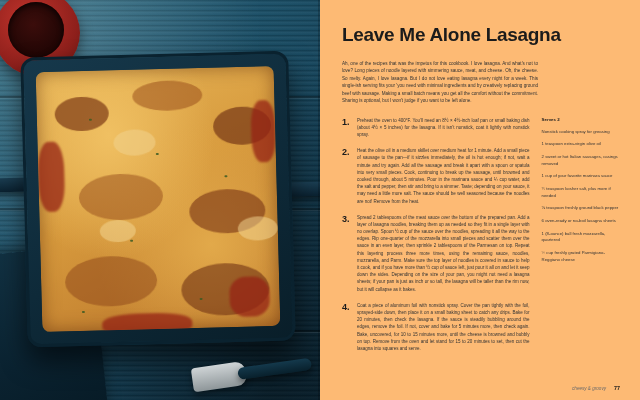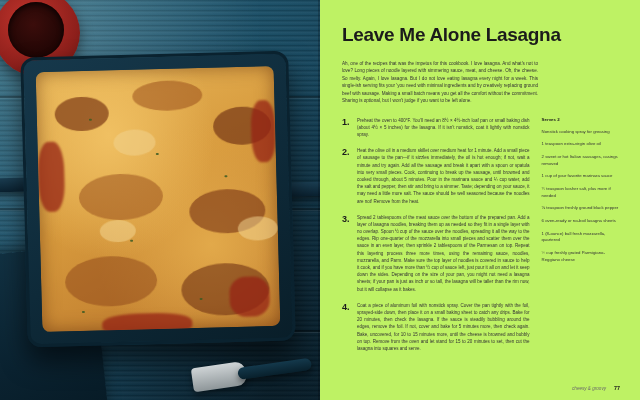--- a/index.html
+++ b/index.html
@@ -207,21 +207,21 @@
     height: 400px;
     background: linear-gradient(90deg, rgba(0,0,0,0.22), rgba(0,0,0,0.04) 45%, rgba(0,0,0,0));
     pointer-events: none;
   }
 
   
   .page-right {
     position: relative;
     width: 320px;
     height: 400px;
-    background: #bef264;
+    background: #fdba74;
     padding: 20px 20px 16px 22px;
     box-sizing: border-box;
   }
   .recipe-title {
     font-family: "Liberation Sans", sans-serif;
     font-size: 19px;
     font-weight: bold;
     color: #1b1b1b;
     letter-spacing: -0.3px;
     margin: 4px 0 14px 0;

